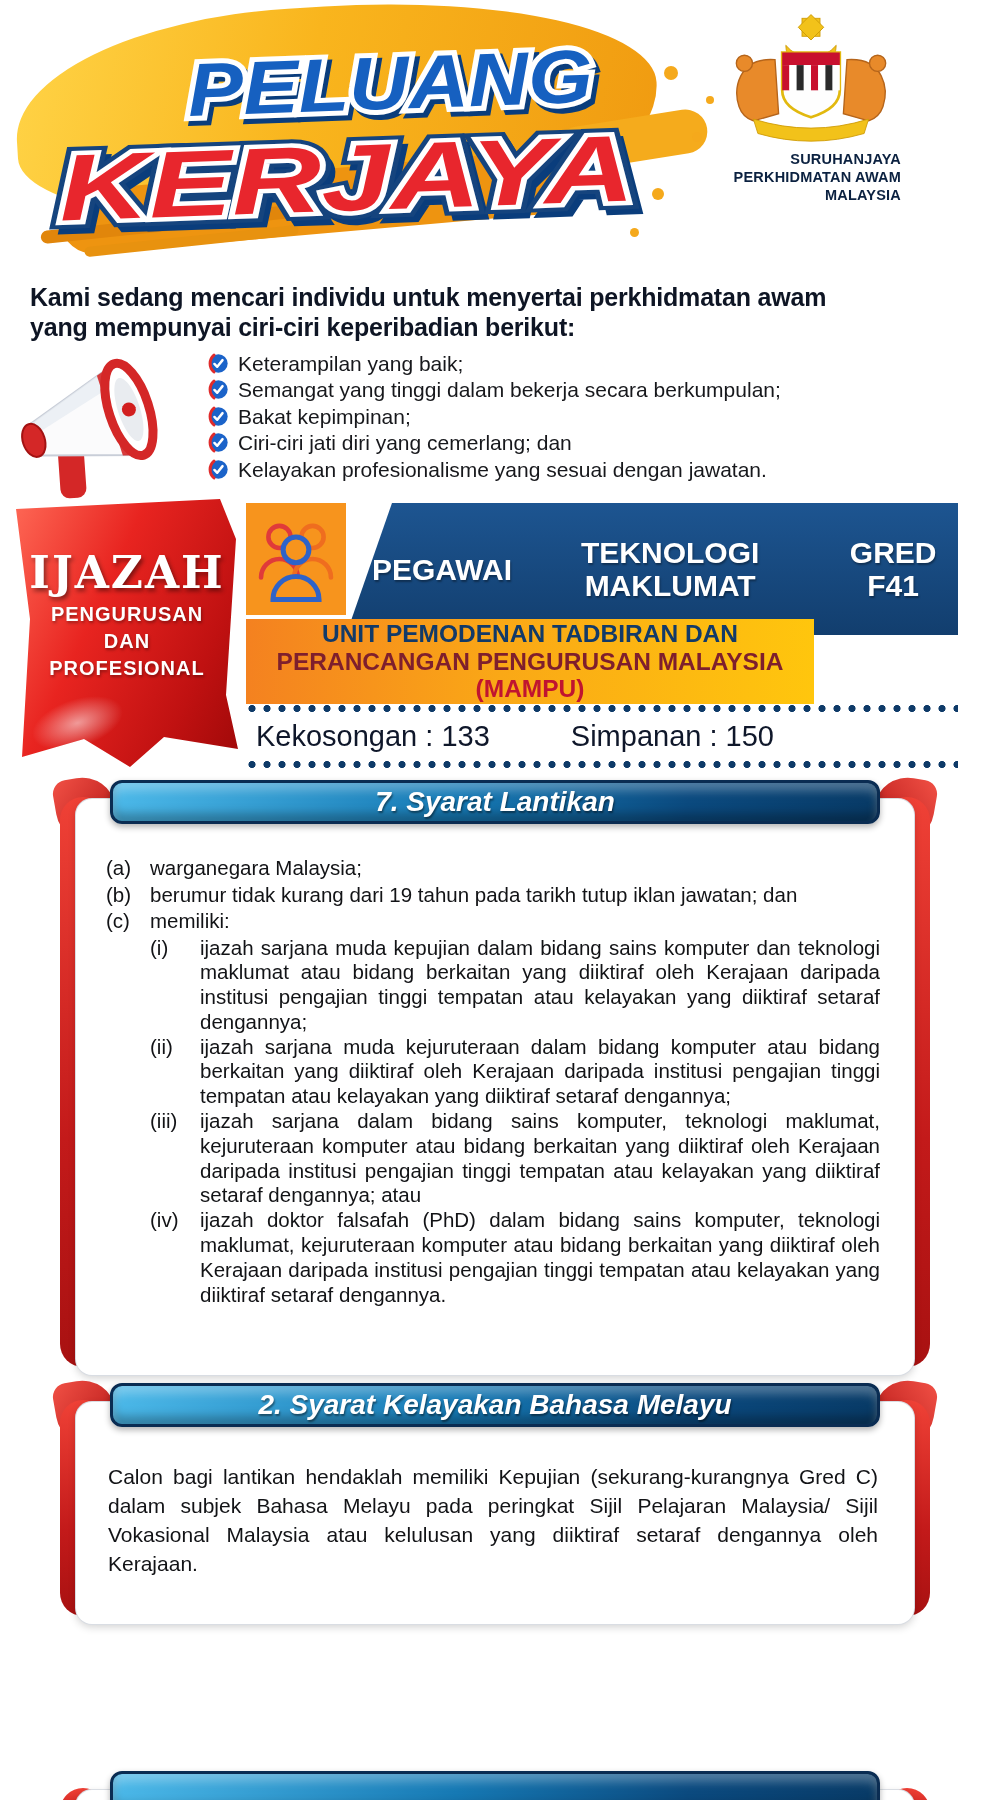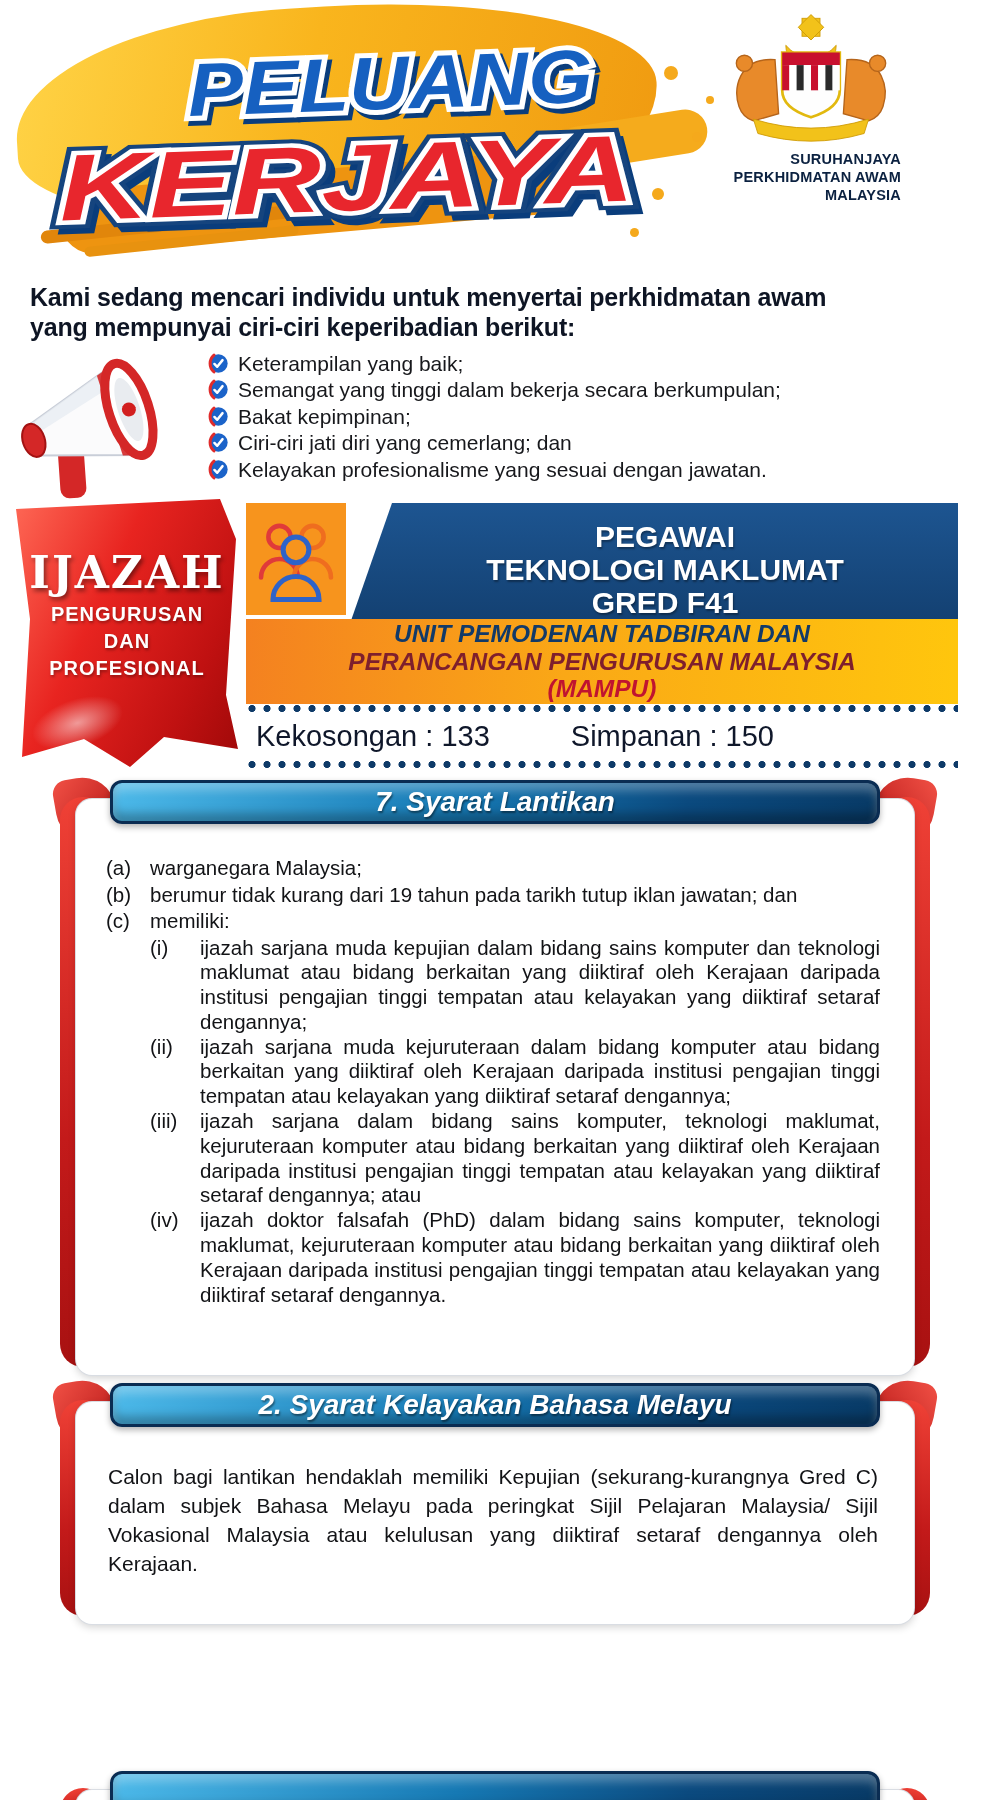--- a/index.html
+++ b/index.html
@@ -43,26 +43,26 @@
     background:radial-gradient(ellipse at center,rgba(255,255,255,.55),rgba(255,255,255,0) 70%);transform:rotate(-18deg);}
   .ribbon-inner{position:relative;padding-top:50px;text-align:center;color:#fff;}
   .ribbon-title{font-family:"DejaVu Serif",serif;font-weight:bold;font-size:44px;letter-spacing:2px;text-shadow:2px 3px 4px rgba(0,0,0,.45);}
   .ribbon-line{font-size:20px;font-weight:bold;letter-spacing:1px;line-height:27px;text-shadow:1px 2px 3px rgba(0,0,0,.35);}
   .ribbon-line.first{margin-top:3px;}
 
   .icon-box{position:absolute;left:246px;top:503px;width:100px;height:112px;background:#f7941d;display:flex;align-items:center;justify-content:center;}
   .pos-banner{position:absolute;left:346px;top:503px;width:612px;height:132px;
     background:linear-gradient(180deg,#1d5591 0%,#123e6e 100%);
     clip-path:polygon(46px 0,100% 0,100% 100%,0 100%);
-    color:#fff;display:flex;flex-direction:column;align-items:center;justify-content:center;
+    color:#fff;display:flex;flex-direction:row;align-items:center;justify-content:center;
     font-weight:bold;font-size:30px;line-height:33px;text-align:center;padding-left:26px;box-sizing:border-box;text-shadow:1px 2px 2px rgba(0,0,0,.35);}
-  .unit-banner{position:absolute;left:246px;top:619px;width:712px;height:85px;
+  .unit-banner{position:absolute;left:246px;top:619px;width:568px;height:85px;
     background:linear-gradient(92deg,#f48120 0%,#faa816 45%,#ffc60d 100%);
     display:flex;flex-direction:column;align-items:center;justify-content:center;
-    font-weight:bold;font-size:24.5px;line-height:27.5px;text-align:right;font-style:italic;}
+    font-weight:bold;font-size:24.5px;line-height:27.5px;text-align:right;}
   .u1{color:#123a68;} .u2{color:#7e1f2d;} .u3{color:#c01430;}
 
   .vac-row{position:absolute;left:246px;top:704px;width:712px;}
   .dots{height:9px;background-image:radial-gradient(circle at 6px 4.5px,#0e3a68 3.2px,rgba(0,0,0,0) 3.9px);background-size:15px 9px;background-repeat:repeat-x;}
   .vac-inner{display:flex;align-items:center;gap:81px;padding:7px 6px 7px 10px;font-size:29px;font-weight:normal;color:#0f172a;}
 
   
   .sec{position:absolute;left:58px;width:874px;}
   .sec1{top:783px;height:592px;}
   .sec2{top:1386px;height:238px;}

